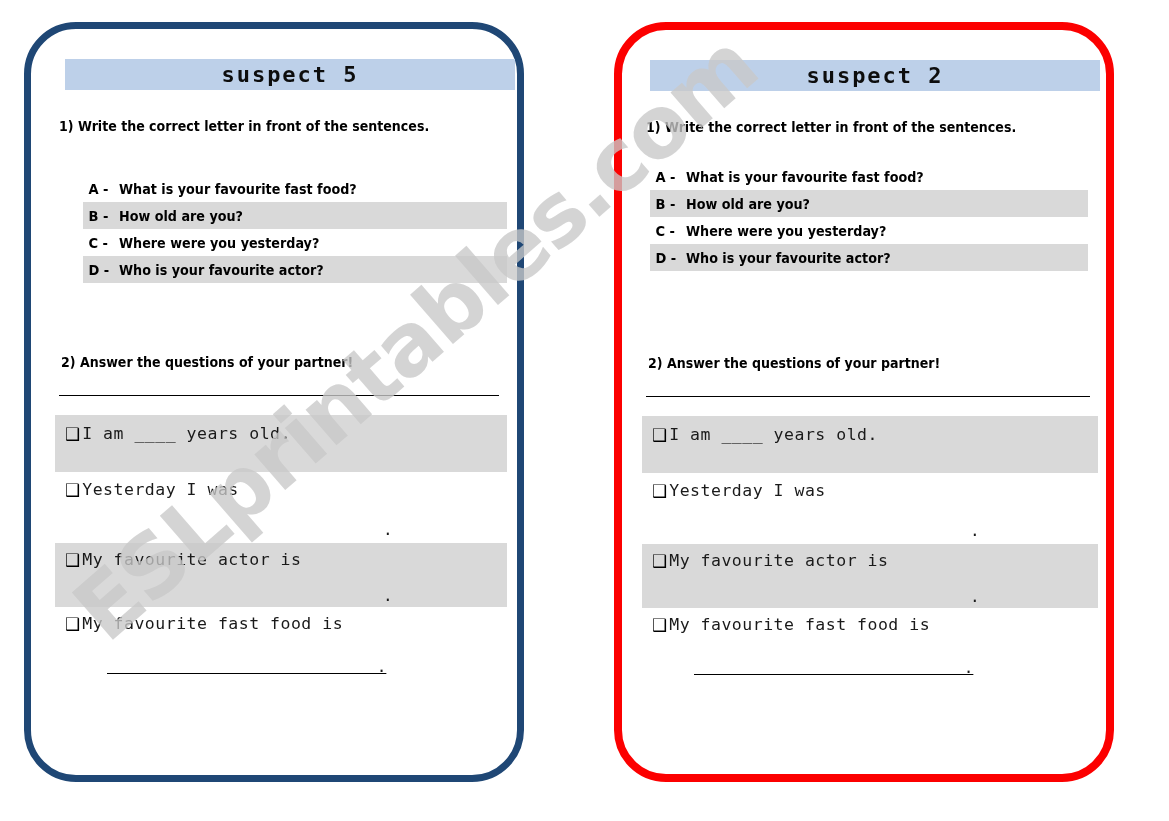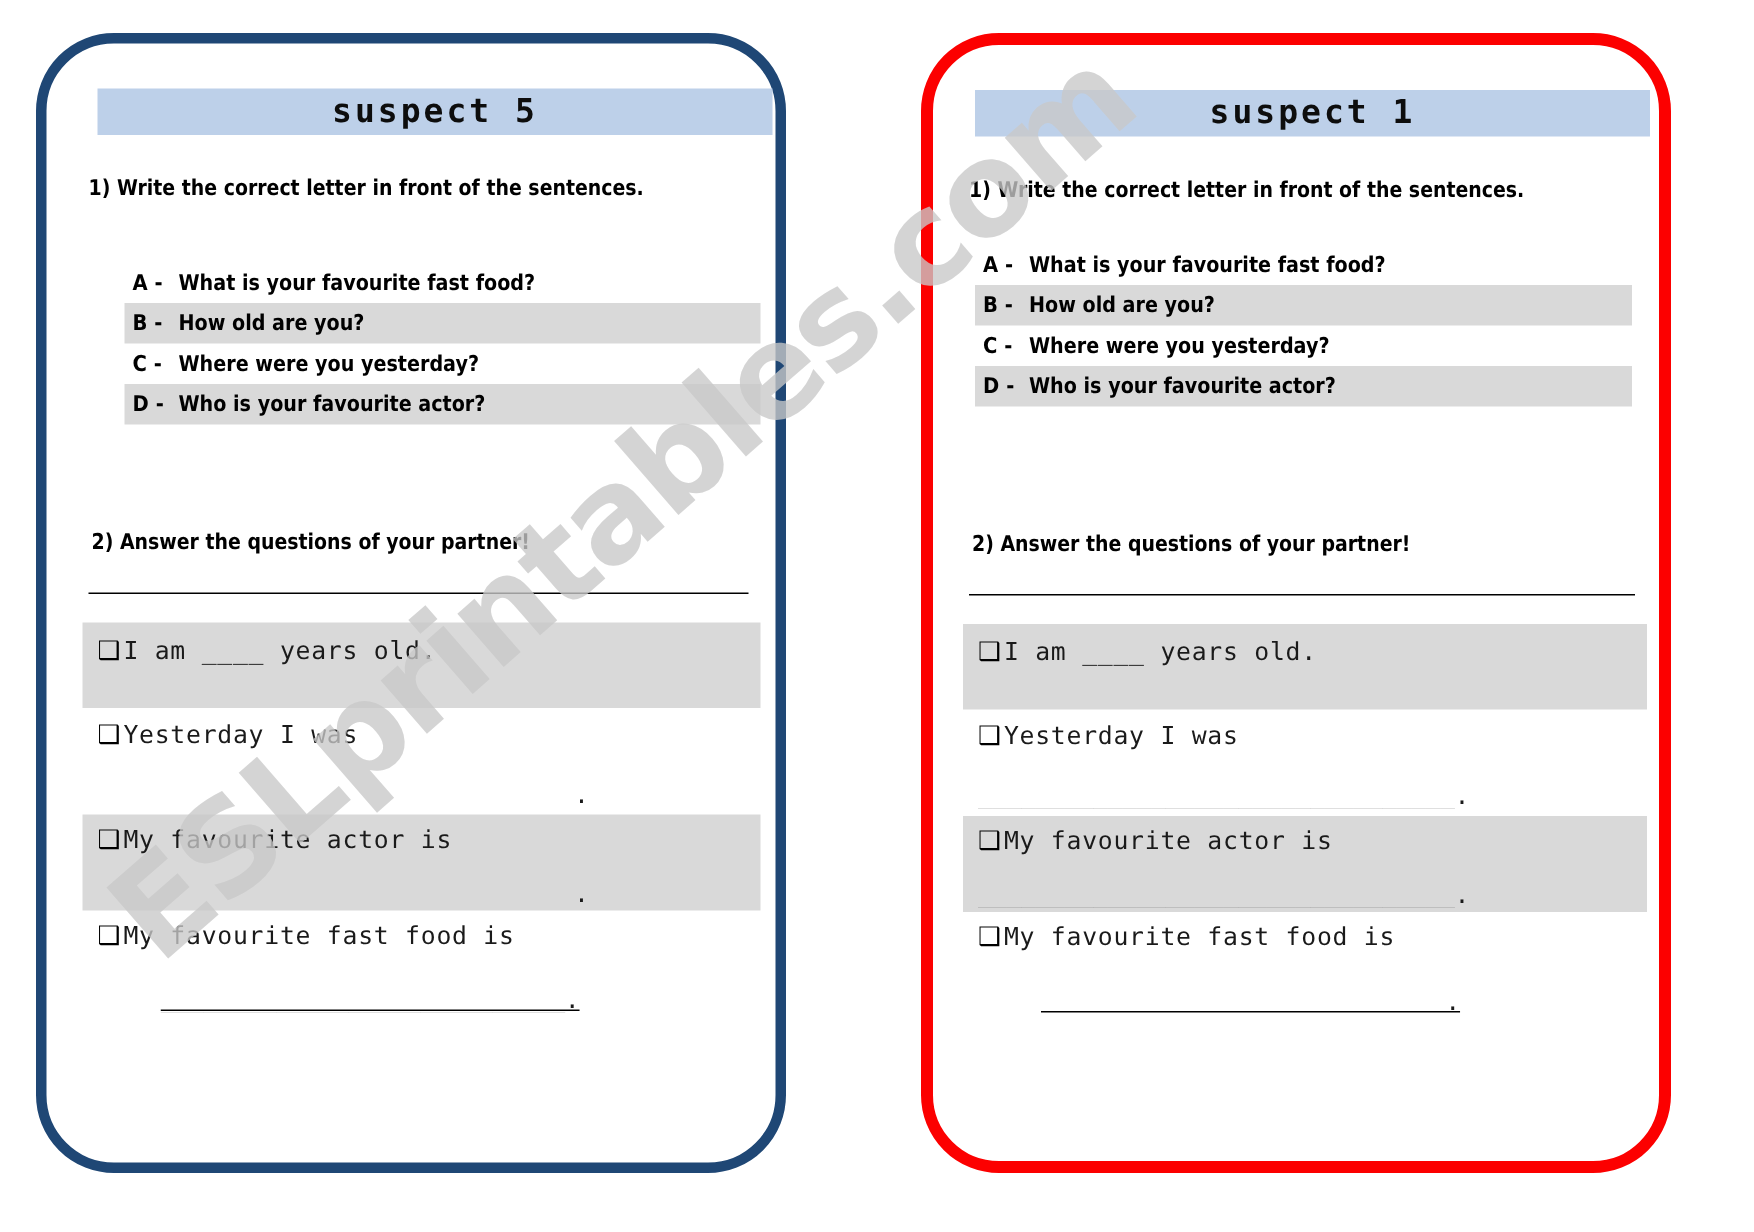--- a/index.html
+++ b/index.html
@@ -284,21 +284,21 @@
         </div>
 
       </div>
     </div>
   </div>
 
   <div class="card card-right">
     <div class="card-inner">
 
       <div class="title-bar">
-        <span class="title-text">suspect 1</span>
+        <span class="title-text">suspect 2</span>
       </div>
 
       <div class="instruction instr-1">1)  Write the correct letter in front of the sentences.</div>
 
       <div class="qlist">
         <div class="qrow">
           <span class="qletter">A -</span>
           <span class="qtext">What is your favourite fast food?</span>
         </div>
         <div class="qrow shaded">

